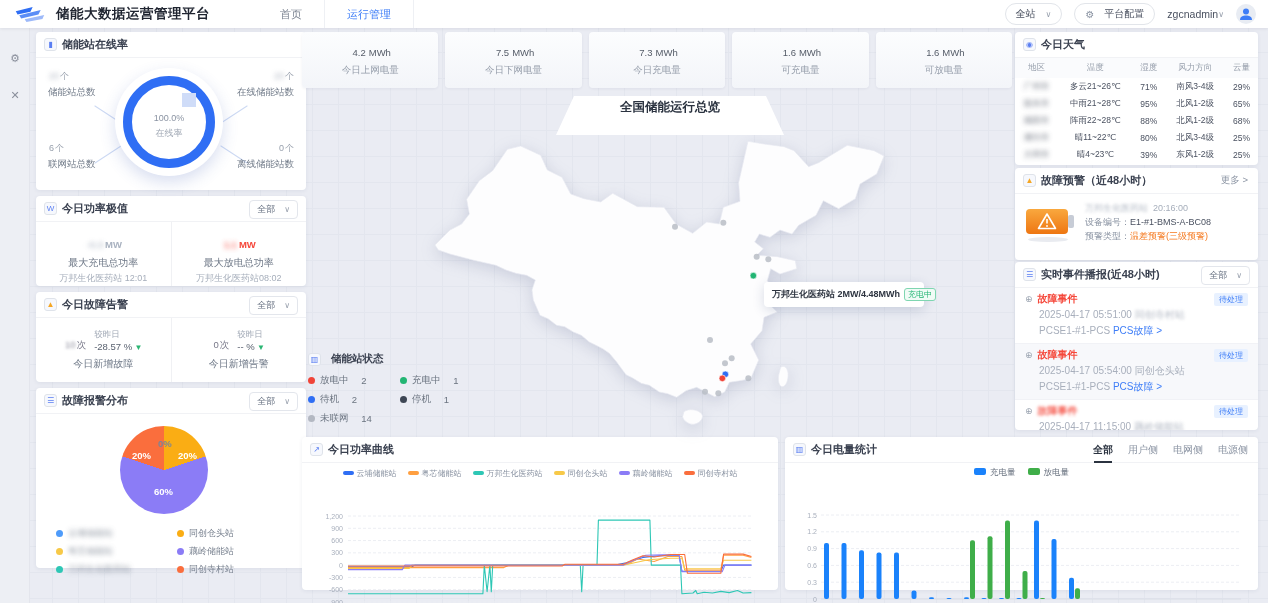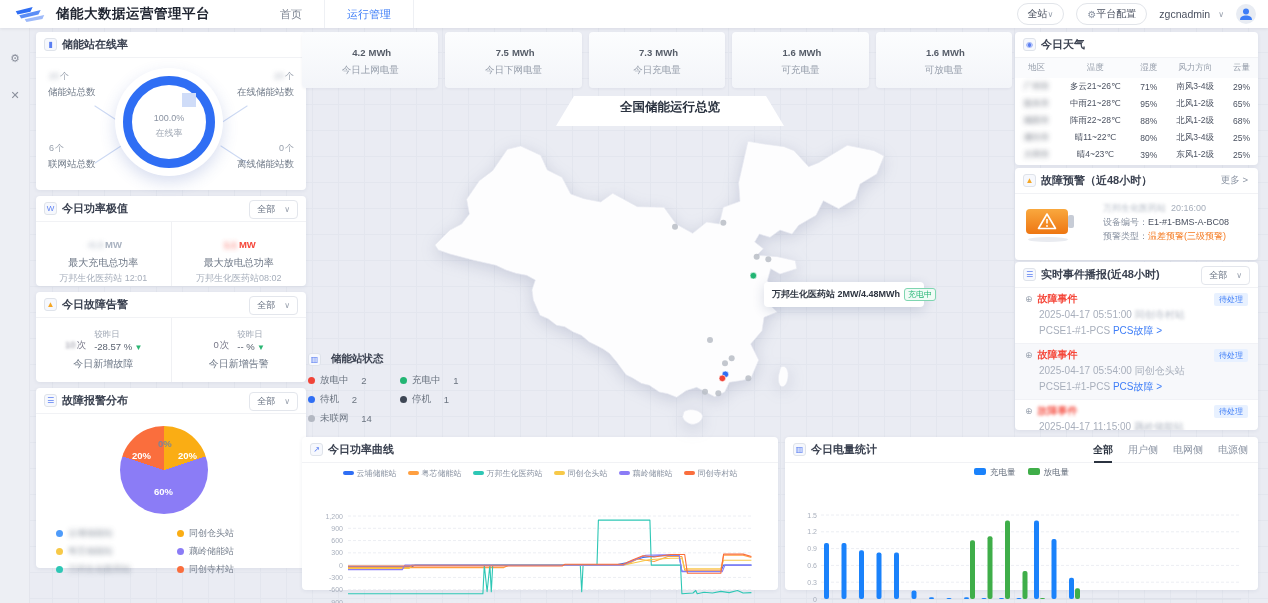--- a/index.html
+++ b/index.html
@@ -11,23 +11,23 @@
 .redacted{filter:blur(2.5px);opacity:.8}
 .redacted-light{filter:blur(1.4px);opacity:.85}
 
 .header{position:absolute;left:0;top:0;width:1268px;height:28px;background:#fff;box-shadow:0 1px 3px rgba(20,30,60,.08);display:flex;align-items:center;z-index:40}
 .logo{margin-left:14px;display:flex;align-items:center}
 .app-title{font-size:13.5px;font-weight:bold;color:#1f2430;margin-left:10px;letter-spacing:.5px}
 .nav{display:flex;margin-left:48px;height:28px}
 .nav-item{padding:0 22px;line-height:28px;font-size:11px;color:#7a8290;cursor:pointer}
 .nav-item.active{color:#3f7ef7;border-left:1px solid #eef0f4;border-right:1px solid #eef0f4;background:#fff}
 .header-right{margin-left:auto;display:flex;align-items:center;gap:12px;margin-right:12px}
-.pill{border:1px solid #e2e5ea;border-radius:14px;padding:3px 10px;font-size:10px;color:#4a5160;display:flex;align-items:center;gap:0;background:#fff}
+.pill{border:1px solid #e2e5ea;border-radius:14px;padding:3px 10px;font-size:10px;color:#4a5160;display:flex;align-items:center;gap:10px;background:#fff}
 .caret{font-size:8px;color:#98a0ad}
-.user{font-size:10.5px;color:#4a5160;display:flex;align-items:center;gap:8px}
+.user{font-size:10.5px;color:#4a5160;display:flex;align-items:center;gap:0}
 .avatar{width:20px;height:20px;border-radius:50%;background:#e8ecf3;display:flex;align-items:center;justify-content:center;overflow:hidden}
 
 .rail{position:absolute;left:0;top:28px;width:30px;height:575px;background:#edeff4;border-right:1px solid #e3e5ec;z-index:30}
 .rail-icon{width:30px;text-align:center;color:#8a8f9b;font-size:11px;margin-top:24px;cursor:pointer}
 
 .panel{position:absolute;background:#fff;border-radius:4px;box-shadow:0 1px 4px rgba(30,40,80,.07)}
 .phead{height:26px;display:flex;align-items:center;padding:0 8px;border-bottom:1px solid #f1f2f5;position:relative}
 .picon{width:13px;height:13px;border:1px solid #dfe3ea;border-radius:3px;color:#5b7ff2;font-size:8px;line-height:11px;text-align:center;margin-right:5px;background:#f6f8fd;flex:none}
 .ptitle{font-size:11px;font-weight:bold;color:#3a4150;white-space:nowrap}
 .pfilter{position:absolute;right:8px;top:4px;border:1px solid #e3e6ec;border-radius:4px;background:#fff;font-size:9px;color:#667080;padding:2px 7px;display:flex;gap:9px;align-items:center;cursor:pointer}
@@ -62,25 +62,25 @@
 
 #pie{position:absolute;left:84px;top:12px;width:88px;height:88px;border-radius:50%}
 .slice-label{position:absolute;font-size:9.5px;color:#fff;font-weight:bold;z-index:2}
 .dist-legend{position:absolute;left:20px;top:112px;right:8px;display:grid;grid-auto-flow:column;grid-template-rows:repeat(3,14px);grid-template-columns:1fr 1fr;row-gap:4px;align-items:center}
 .lg-item{display:flex;align-items:center;gap:5px;font-size:9px;color:#767f8d;white-space:nowrap}
 .dot{width:7px;height:7px;border-radius:50%;flex:none}
 
 .cards{position:absolute;left:302px;top:32px;width:710px;display:flex;gap:7px;z-index:3}
 .card{flex:1;height:56px;background:linear-gradient(180deg,#fcfdfe,#f3f5f9);border-radius:4px;box-shadow:0 1px 3px rgba(30,40,80,.06);text-align:center;padding-top:9px}
 .card-val{font-size:17px;font-weight:bold;color:#c4cbd8;letter-spacing:1px}
-.card-val span{font-size:9.5px;font-weight:bold;color:#555c68;margin-left:3px;letter-spacing:0}
+.card-val span{font-size:9.5px;font-weight:normal;color:#555c68;margin-left:3px;letter-spacing:0}
 .card-lbl{font-size:9.5px;color:#959daa;margin-top:3px}
 
 .map-svg{position:absolute;left:430px;top:130px;width:480px;height:300px;filter:drop-shadow(0 4px 8px rgba(90,100,140,.22));z-index:1}
-.banner{position:absolute;left:556px;top:96px;width:228px;height:30px;background:#fff;clip-path:polygon(18px 0,calc(100% - 18px) 0,100% 100%,0 100%);text-align:center;line-height:23px;font-size:12.5px;font-weight:bold;color:#2b3340;z-index:2}
+.banner{position:absolute;left:556px;top:96px;width:228px;height:39px;background:#fff;clip-path:polygon(18px 0,calc(100% - 18px) 0,100% 100%,0 100%);text-align:center;line-height:23px;font-size:12.5px;font-weight:bold;color:#2b3340;z-index:2}
 .status-block{position:absolute;left:308px;top:352px;width:175px;z-index:2}
 .sb-title{display:flex;align-items:center;gap:5px;font-size:10.5px;font-weight:bold;color:#3a4150}
 .sb-grid{display:grid;grid-template-columns:92px 78px;row-gap:6px;margin-top:8px}
 .sb-item{display:flex;align-items:center;gap:5px;font-size:9.5px;color:#6b7480}
 .tooltip{position:absolute;left:764px;top:282px;width:160px;background:#fff;border-radius:4px;box-shadow:0 3px 12px rgba(40,60,110,.18);padding:6px 8px;z-index:6}
 .tt-head{display:flex;align-items:center;gap:4px}
 .tt-title{font-size:9px;font-weight:bold;color:#2d3440;white-space:nowrap}
 .tt-badge{font-size:8px;color:#22b573;border:1px solid #7fd6b1;border-radius:3px;padding:0 3px;background:#f0fbf6;flex:none}
 .tt-grid{display:grid;grid-template-columns:1.05fr 1fr;margin-top:5px;row-gap:3px;font-size:8.5px;color:#8a93a2;white-space:nowrap}
 
@@ -93,21 +93,21 @@
 .tab.active{color:#2b3340;font-weight:bold}
 .tab.active::after{content:"";position:absolute;left:50%;transform:translateX(-50%);bottom:0;width:18px;height:2px;background:#2b3340}
 .bc-legend{display:flex;justify-content:center;gap:12px;margin-top:4px;font-size:8.5px;color:#6a7380;align-items:center}
 .bsq{width:12px;height:7px;border-radius:2px;display:inline-block;margin-right:4px}
 
 .wtable{width:100%;border-collapse:collapse;font-size:8.5px;table-layout:fixed}
 .wtable th{color:#98a0ad;font-weight:normal;padding:4px 1px;background:#fafbfd;text-align:center}
 .wtable td{color:#4a5160;padding:2.5px 1px;text-align:center;white-space:nowrap}
 
 .warn-body{display:flex;align-items:center;padding:8px 10px}
-.warn-info{margin-left:26px;line-height:1.55}
+.warn-info{margin-left:8px;line-height:1.55}
 .warn-l1{font-size:9px;color:#a6aebb}
 .warn-l2{font-size:9px;color:#8a93a2}
 .warn-l2 b{color:#4a5160;font-weight:normal}
 .warn-type{color:#f5791f}
 .more-link{position:absolute;right:10px;top:6px;font-size:9.5px;color:#8a93a2;cursor:pointer}
 
 .events{overflow:hidden;height:142px}
 .ev{padding:4px 10px 5px;border-top:1px solid #f1f2f6}
 .ev:first-child{border-top:none}
 .ev:nth-child(even){background:#f7f8fb}

